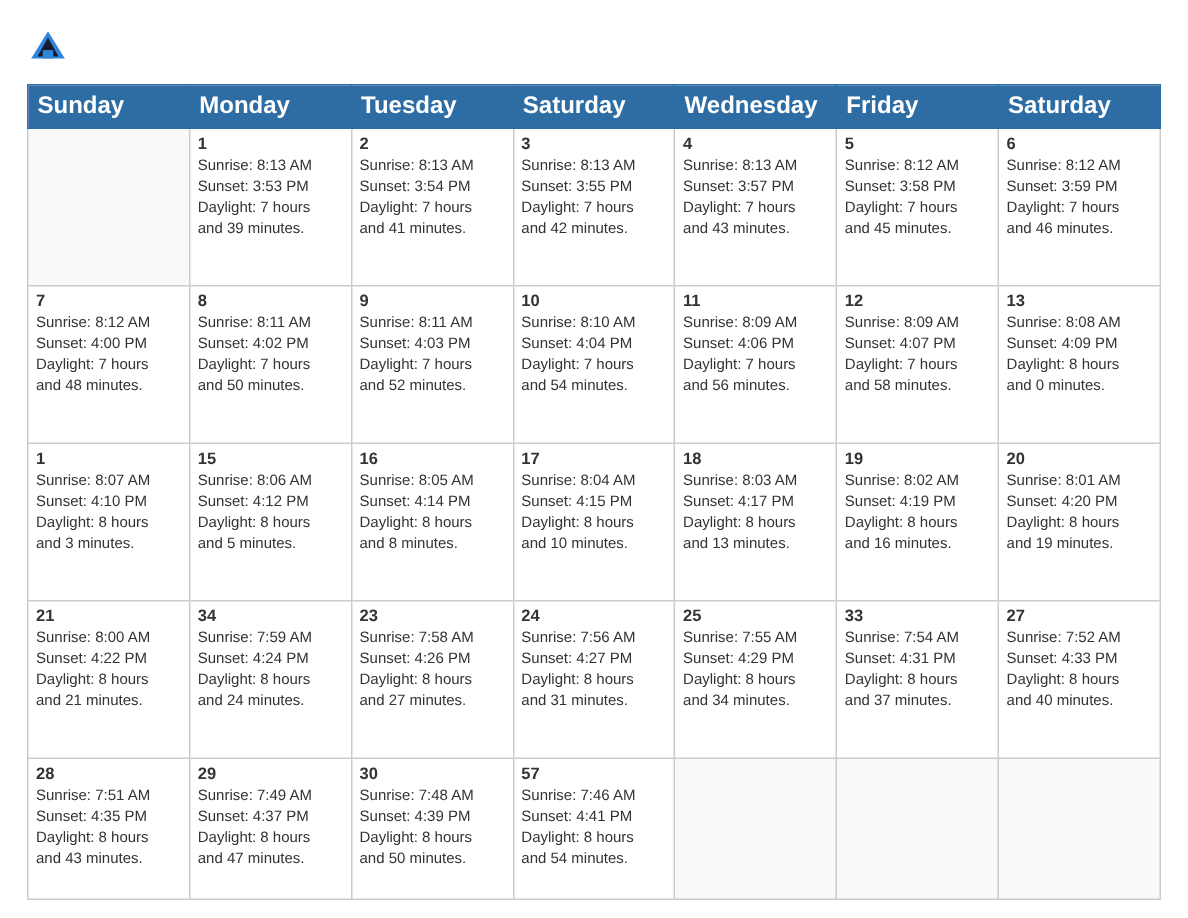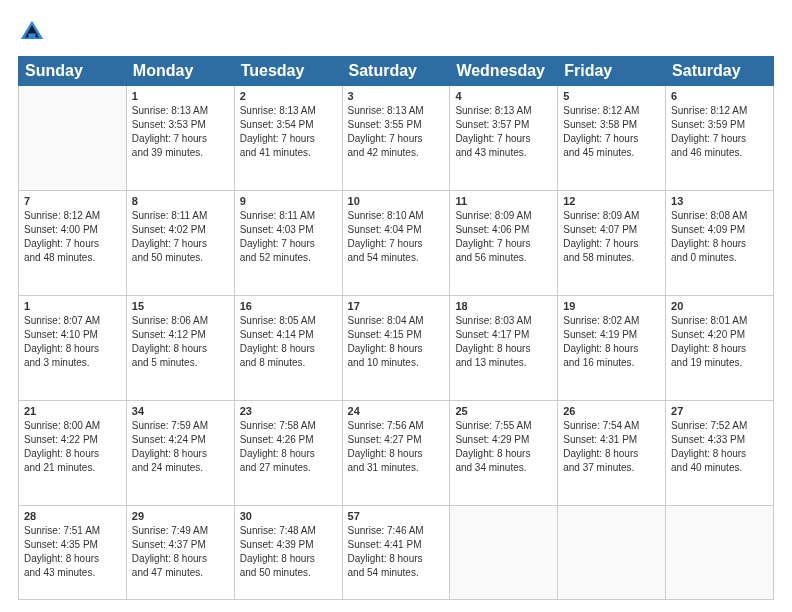--- a/index.html
+++ b/index.html
@@ -233,21 +233,21 @@
           </td>
           <td>
             <span class="day-num">24</span>
             <div class="day-info">Sunrise: 7:56 AM<br>Sunset: 4:27 PM<br>Daylight: 8 hours<br>and 31 minutes.</div>
           </td>
           <td>
             <span class="day-num">25</span>
             <div class="day-info">Sunrise: 7:55 AM<br>Sunset: 4:29 PM<br>Daylight: 8 hours<br>and 34 minutes.</div>
           </td>
           <td>
-            <span class="day-num">26</span>
+            <span class="day-num">33</span>
             <div class="day-info">Sunrise: 7:54 AM<br>Sunset: 4:31 PM<br>Daylight: 8 hours<br>and 37 minutes.</div>
           </td>
           <td>
             <span class="day-num">27</span>
             <div class="day-info">Sunrise: 7:52 AM<br>Sunset: 4:33 PM<br>Daylight: 8 hours<br>and 40 minutes.</div>
           </td>
         </tr>
         <tr>
           <td>
             <span class="day-num">28</span>

